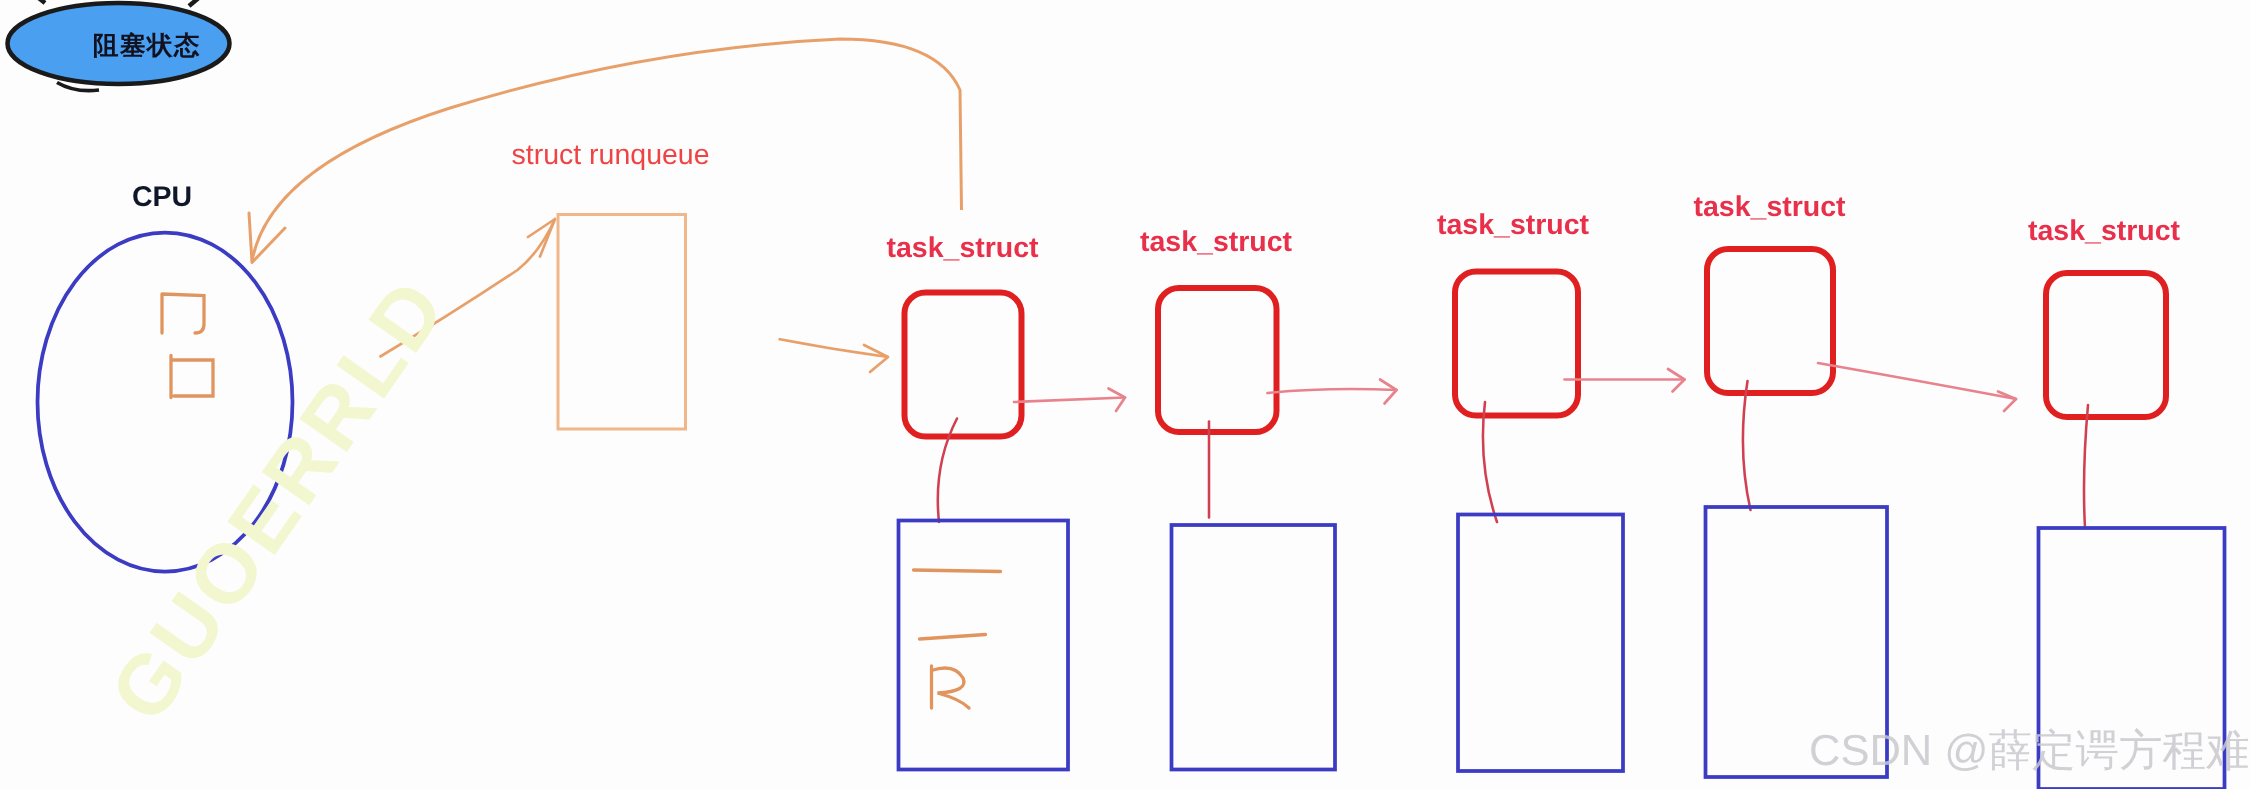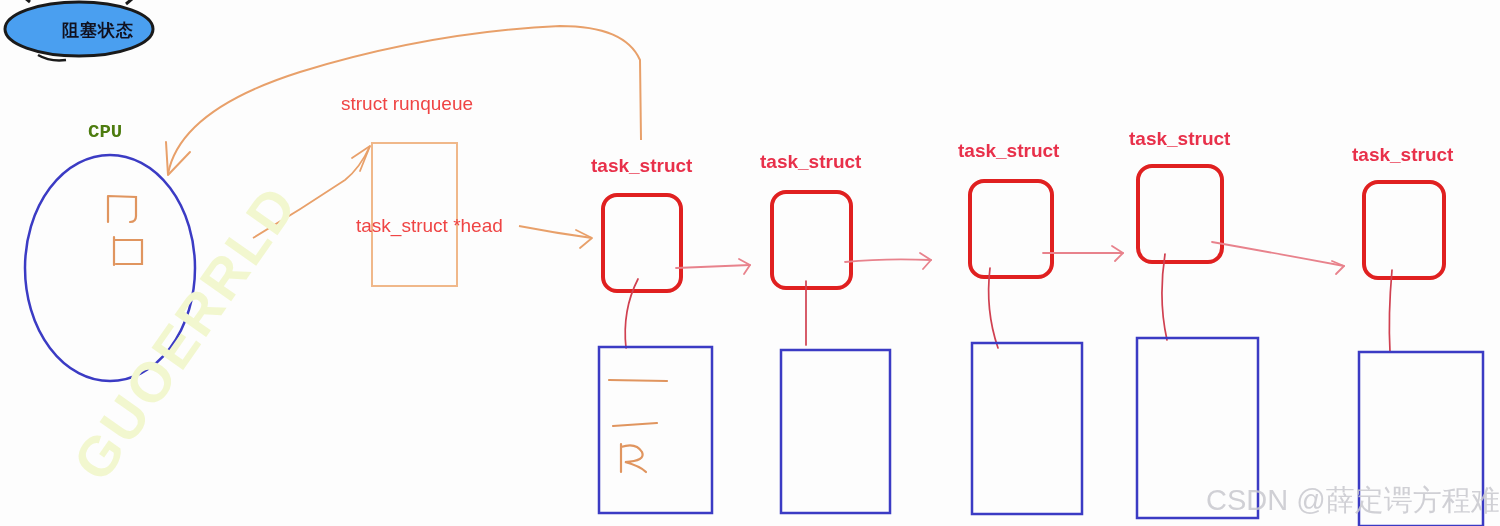--- a/index.html
+++ b/index.html
@@ -21,24 +21,23 @@
     top: 0;
     width: 1500px;
     height: 526px;
   }
   .lbl {
     position: absolute;
     white-space: nowrap;
     font-family: "Liberation Sans", sans-serif;
   }
   .lbl-cpu {
-    color: #4d7c0f;
+    color: #0f172a;
     font-size: 19px;
     font-weight: 700;
-    font-family: Liberation Mono, monospace;
   }
   .lbl-orange {
     color: #ef4444;
     font-size: 19px;
     font-weight: 400;
   }
   .lbl-red {
     color: #e8304a;
     font-size: 19px;
     font-weight: 700;
@@ -157,21 +156,20 @@
     </g>
 
   </svg>
 
   <div class="lbl lbl-blockstate" style="left:34px; top:19px;margin-left:28px;">阻塞状态</div>
 
   <div class="lbl lbl-cpu" style="left:88px; top:121px;">CPU</div>
 
   <div class="lbl lbl-orange" style="left:341px; top:93px;">struct runqueue</div>
 
-  <div class="lbl lbl-orange" style="left:356px; top:215px;">task_struct *head</div>
 
   <div class="lbl lbl-red" style="left:591px; top:155px;">task_struct</div>
   <div class="lbl lbl-red" style="left:760px; top:151px;">task_struct</div>
   <div class="lbl lbl-red" style="left:958px; top:140px;">task_struct</div>
   <div class="lbl lbl-red" style="left:1129px; top:128px;">task_struct</div>
   <div class="lbl lbl-red" style="left:1352px; top:144px;">task_struct</div>
 
   <div class="watermark" style="left:1206px; top:481px;">CSDN @薛定谔方程难</div>
 
   <div class="wm-diag" style="left:60px; top:455px;">GUOERRLD</div>

